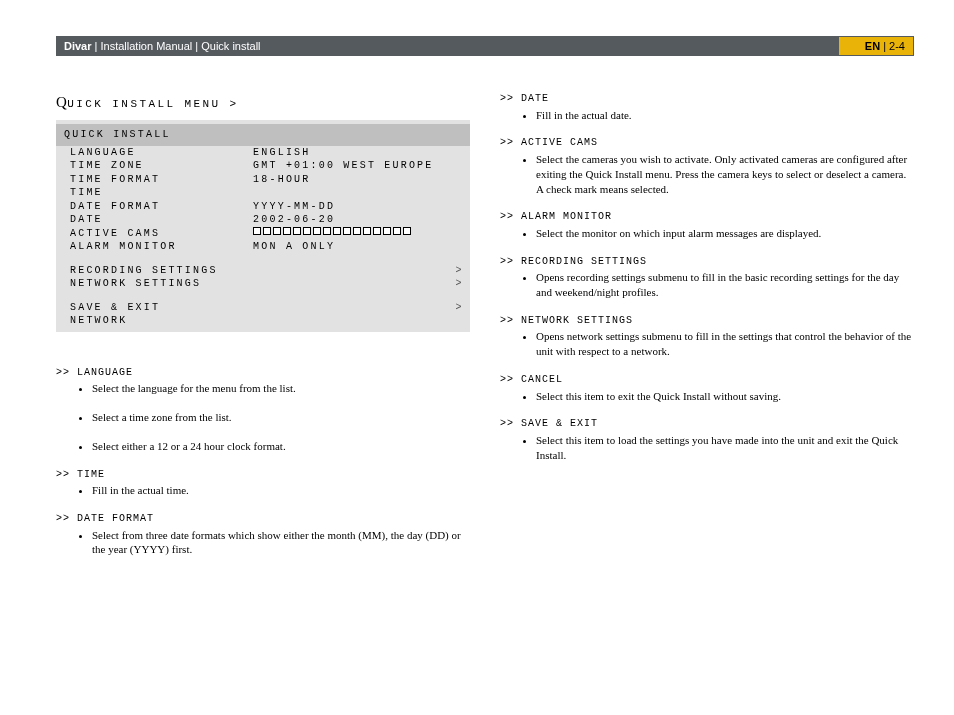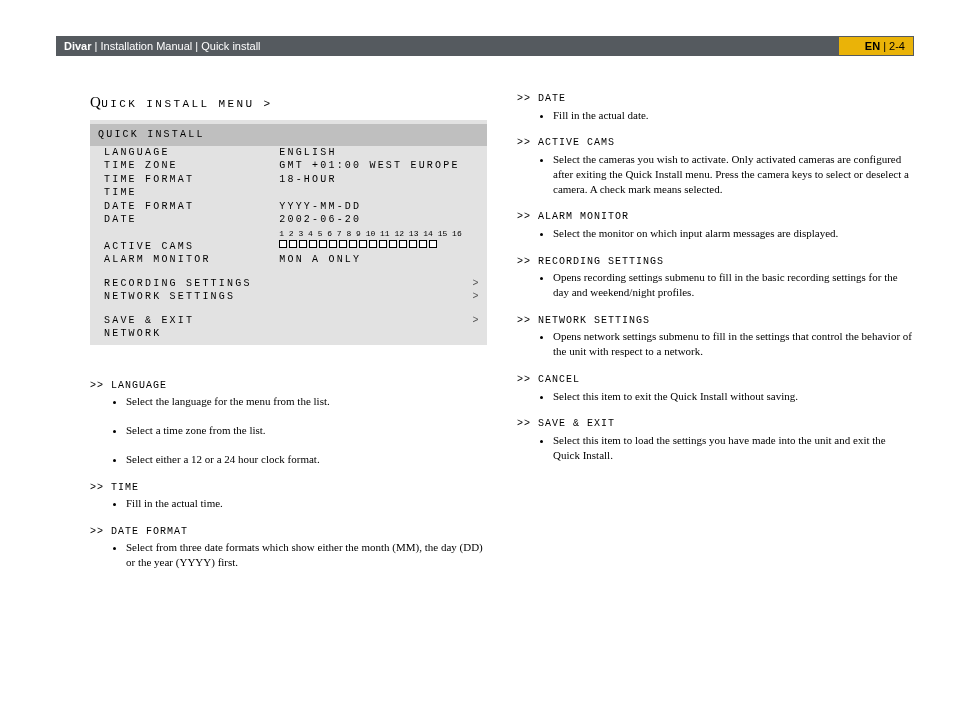--- a/index.html
+++ b/index.html
@@ -49,21 +49,20 @@
     font-family: "Courier New", Courier, monospace;
     letter-spacing: 0.06em;
     font-size: 10px;
   }
   .mono-w { letter-spacing: 0.22em; }
 
   .content {
     margin-top: 36px;
     display: flex;
     gap: 30px;
-    margin-left: 34px;
   }
   .col {
     flex: 1;
     min-width: 0;
   }
 
   h3.section {
     margin: 0 0 8px 0;
     font-family: Georgia, serif;
     font-weight: normal;
@@ -171,24 +170,20 @@
         </div>
         <div class="qi-row">
           <div class="qi-lbl mono-w">DATE FORMAT</div>
           <div class="qi-val mono-w">YYYY-MM-DD</div>
         </div>
         <div class="qi-row">
           <div class="qi-lbl mono-w">DATE</div>
           <div class="qi-val mono-w">2002-06-20</div>
         </div>
 
-        <div class="qi-row" style="padding-top:2px;padding-bottom:0">
-          <div class="qi-lbl"></div>
-          <div class="qi-val cam-index">1  2  3  4  5  6  7  8  9 10 11 12 13 14 15 16</div>
-        </div>
 
         <div class="qi-row">
           <div class="qi-lbl mono-w">ACTIVE CAMS</div>
           <div class="qi-val">
             <div class="cam-boxes">
               <span class="cam-box"></span>
               <span class="cam-box"></span>
               <span class="cam-box"></span>
               <span class="cam-box"></span>
               <span class="cam-box"></span>

